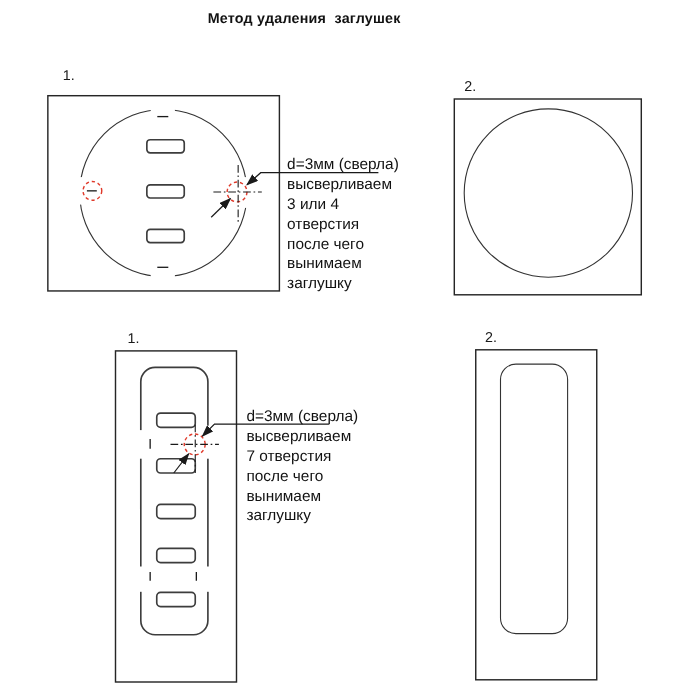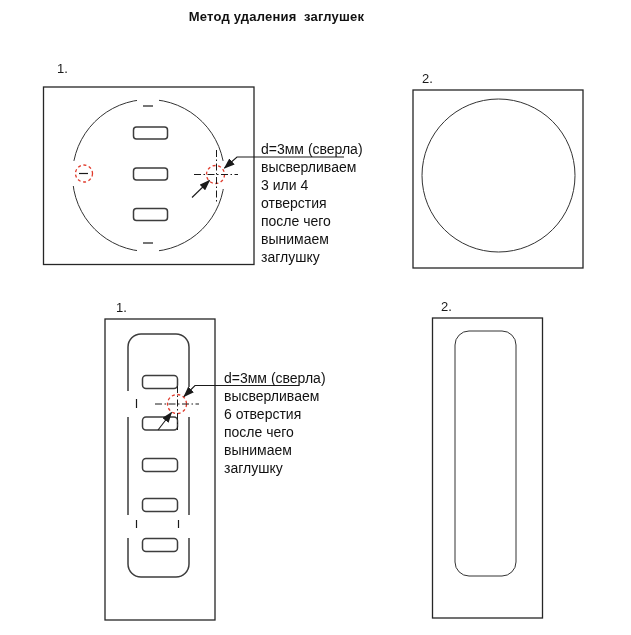--- a/index.html
+++ b/index.html
@@ -112,19 +112,19 @@
     <span class="line">3 или 4</span>
     <span class="line">отверстия</span>
     <span class="line">после чего</span>
     <span class="line">вынимаем</span>
     <span class="line">заглушку</span>
   </div>
 
   <div class="annotation" style="left:224px; top:369px;">
     <span class="line">d=3мм (сверла)</span>
     <span class="line">высверливаем</span>
-    <span class="line">6 отверстия</span>
+    <span class="line">7 отверстия</span>
     <span class="line">после чего</span>
     <span class="line">вынимаем</span>
     <span class="line">заглушку</span>
   </div>
 
 </div>
 
 </body></html>

